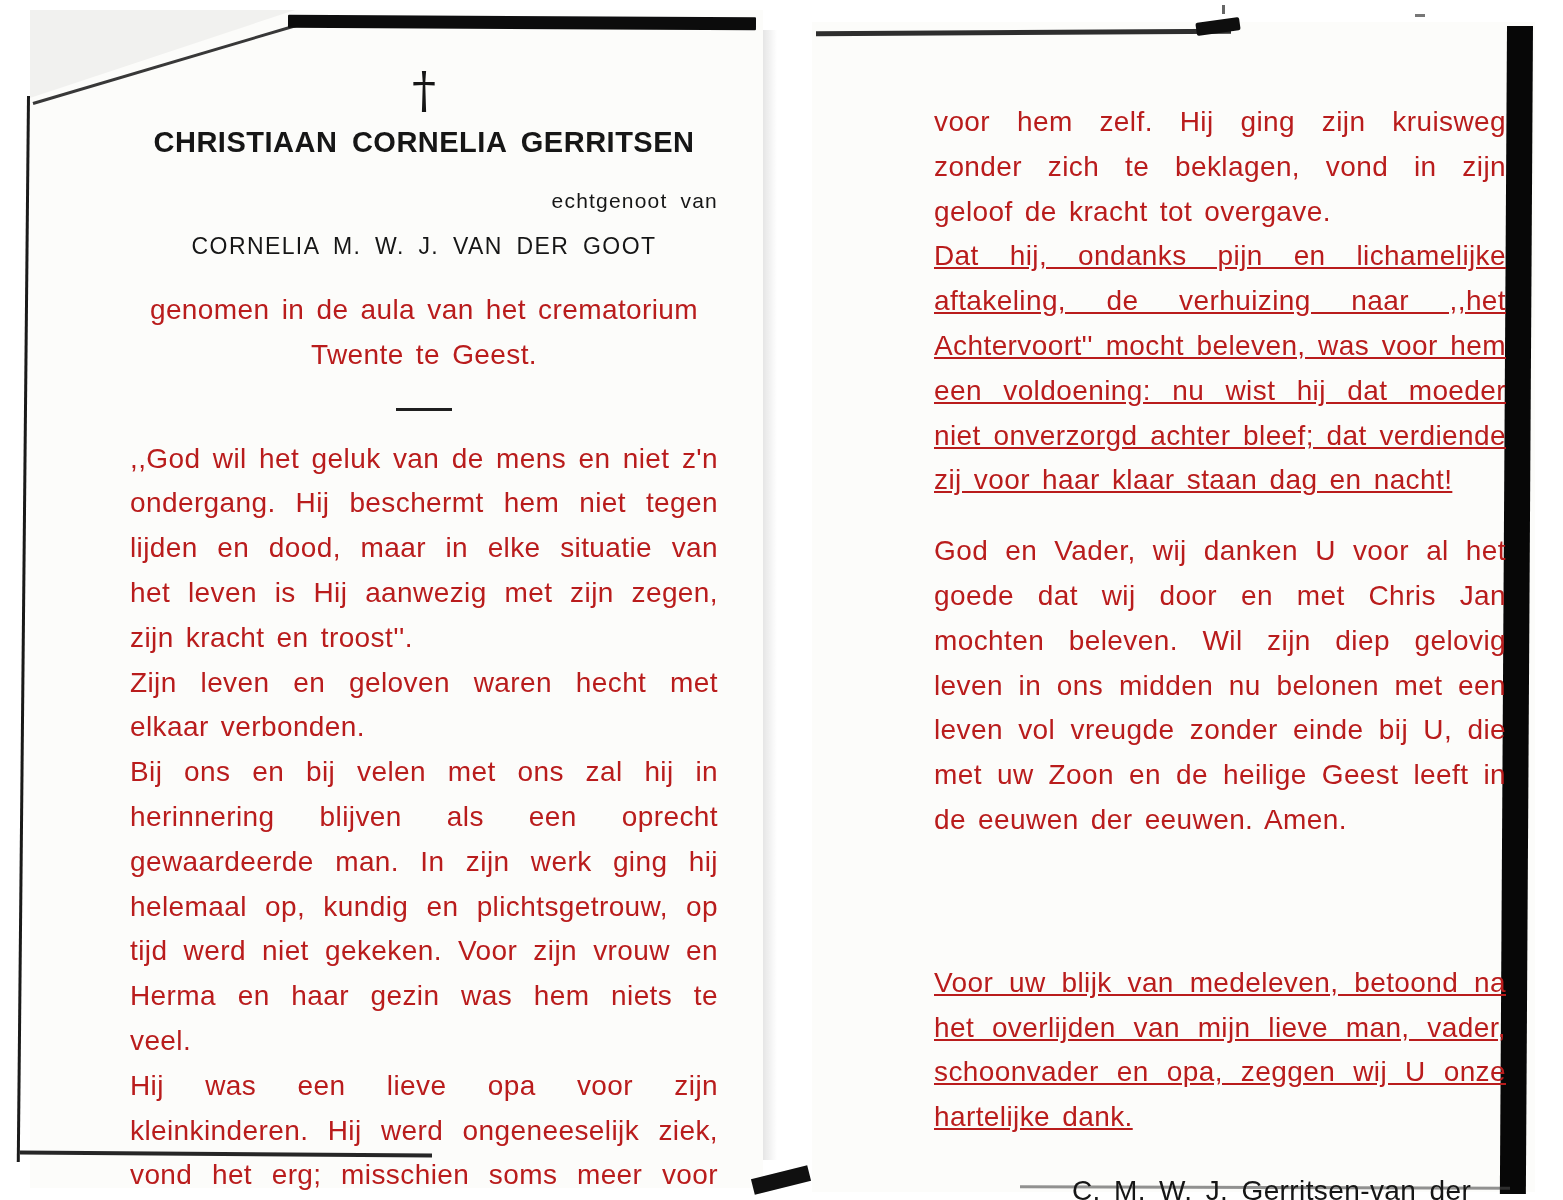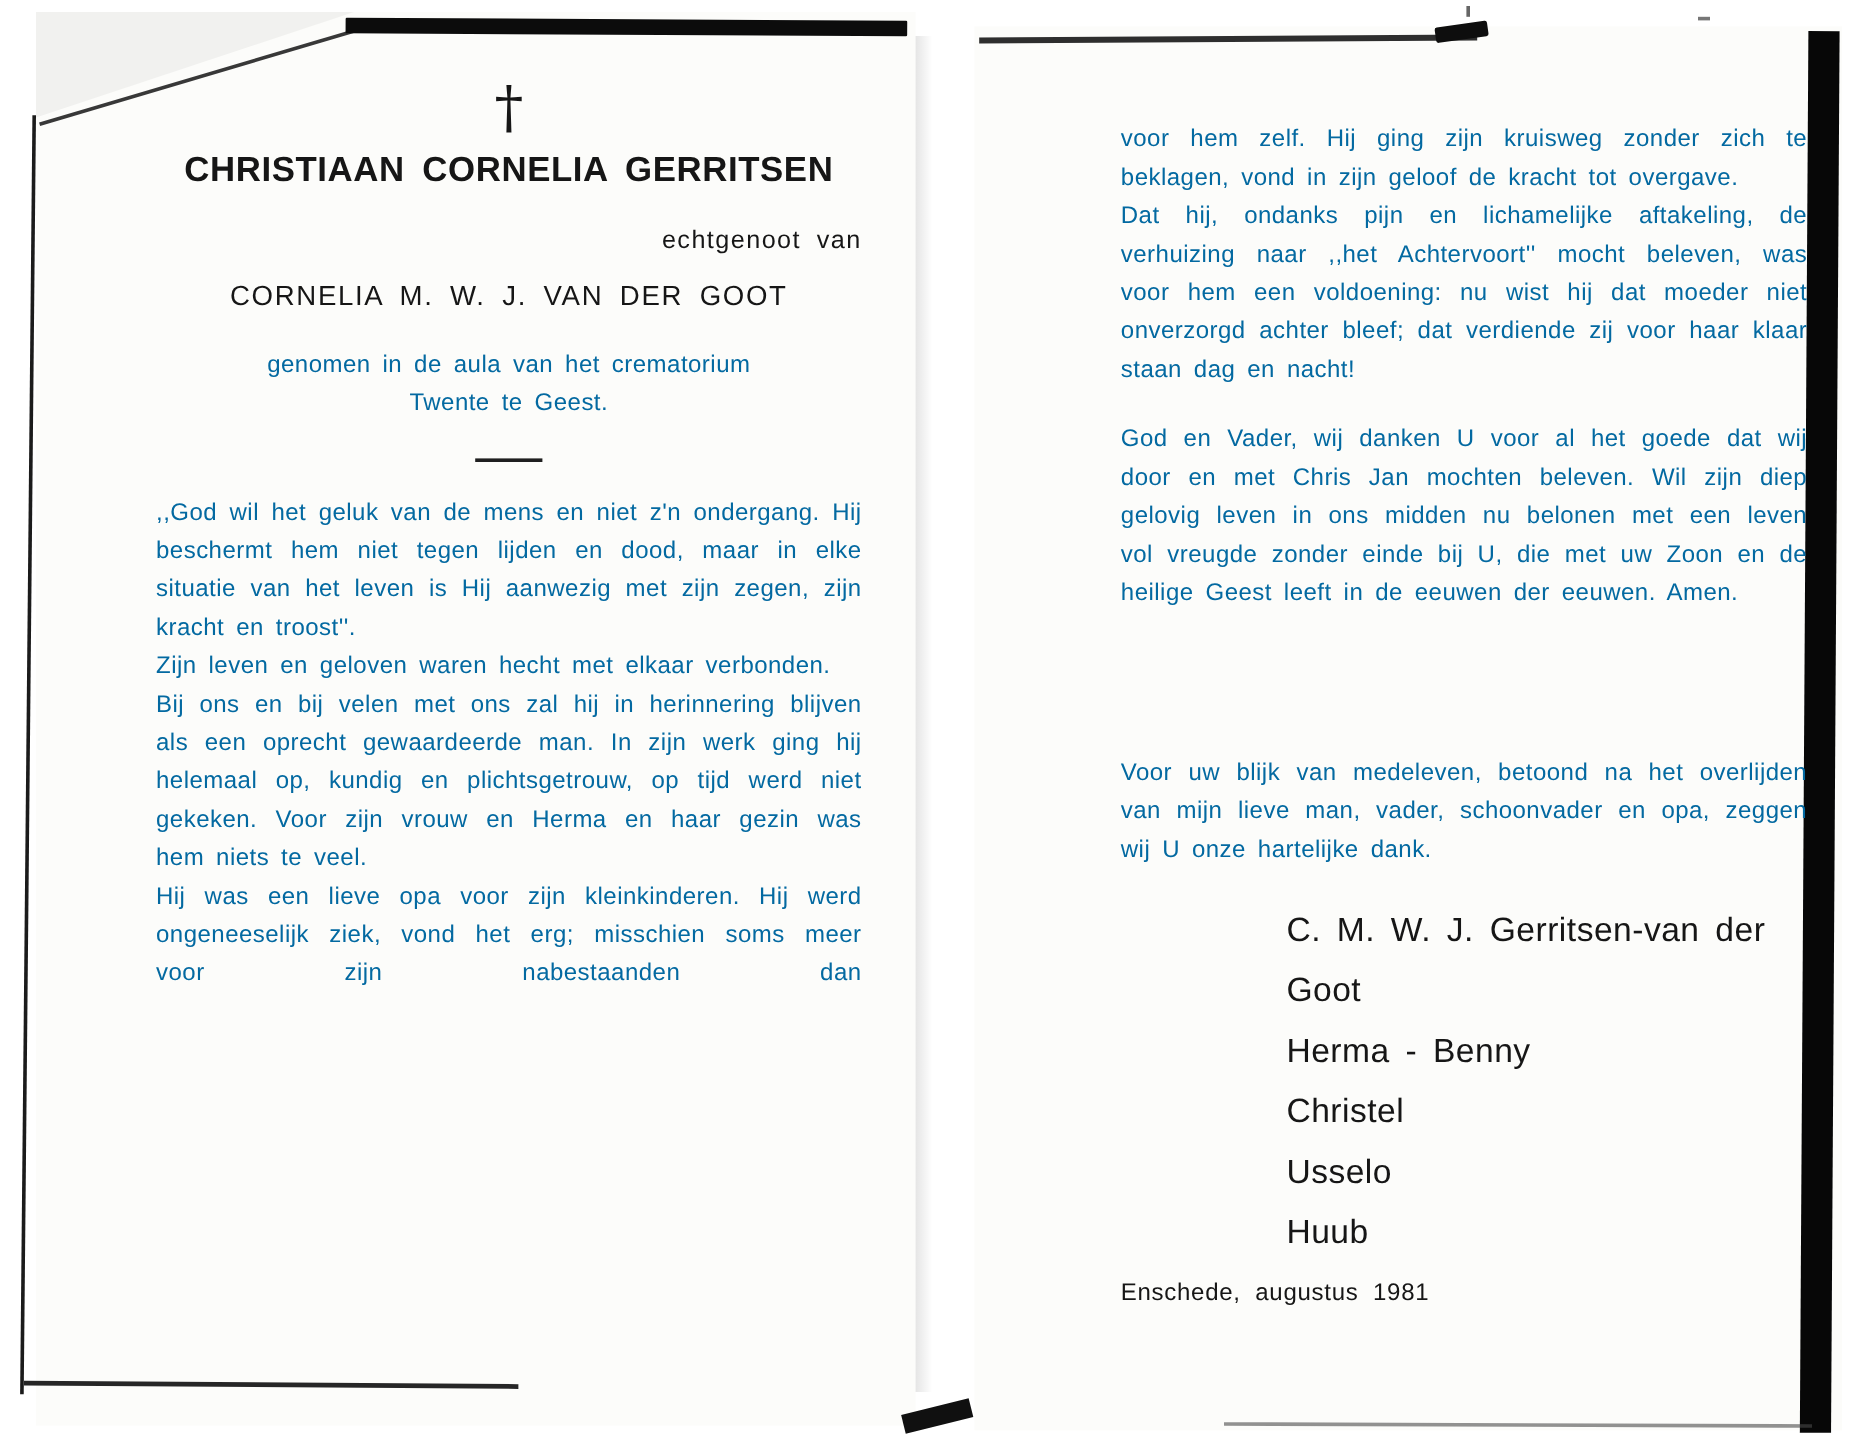--- a/index.html
+++ b/index.html
@@ -89,29 +89,29 @@
   .relation {
     text-align: right; font-size: 21px; letter-spacing: 1.2px;
     word-spacing: 6px; margin-bottom: 20px;
   }
   .spouse {
     text-align: center; font-size: 23px; letter-spacing: 1.4px;
     word-spacing: 6px; margin-bottom: 28px;
   }
 
   .body-text {
-    font-size: 20px; line-height: 1.6; text-align: justify;
-    letter-spacing: 0.4px; word-spacing: 4px; margin: 0; color: #0369a1;
+    font-size: 28px; line-height: 1.6; text-align: justify;
+    letter-spacing: 0.4px; word-spacing: 4px; margin: 0; color: #b91c1c;
   }
   .justify-last { text-align-last: justify; }
   .centerline { text-align: center; text-align-last: center; }
 
   .divider { width: 56px; height: 3px; background: #1f1f1f; margin: 30px auto 26px; }
 
-  .gap-sm { margin-bottom: 26px; }
+  .gap-sm { margin-bottom: 26px; text-decoration: underline; }
   .gap-lg { margin-bottom: 118px; }
 
   .sig-block {
     margin: 0 0 0 138px; font-size: 28px; line-height: 1.8;
     letter-spacing: 0.4px; word-spacing: 5px;
   }
   .closing { margin-top: 14px; font-size: 20px; letter-spacing: 0.6px; word-spacing: 6px; }
 </style>
 </head>
 <body>

